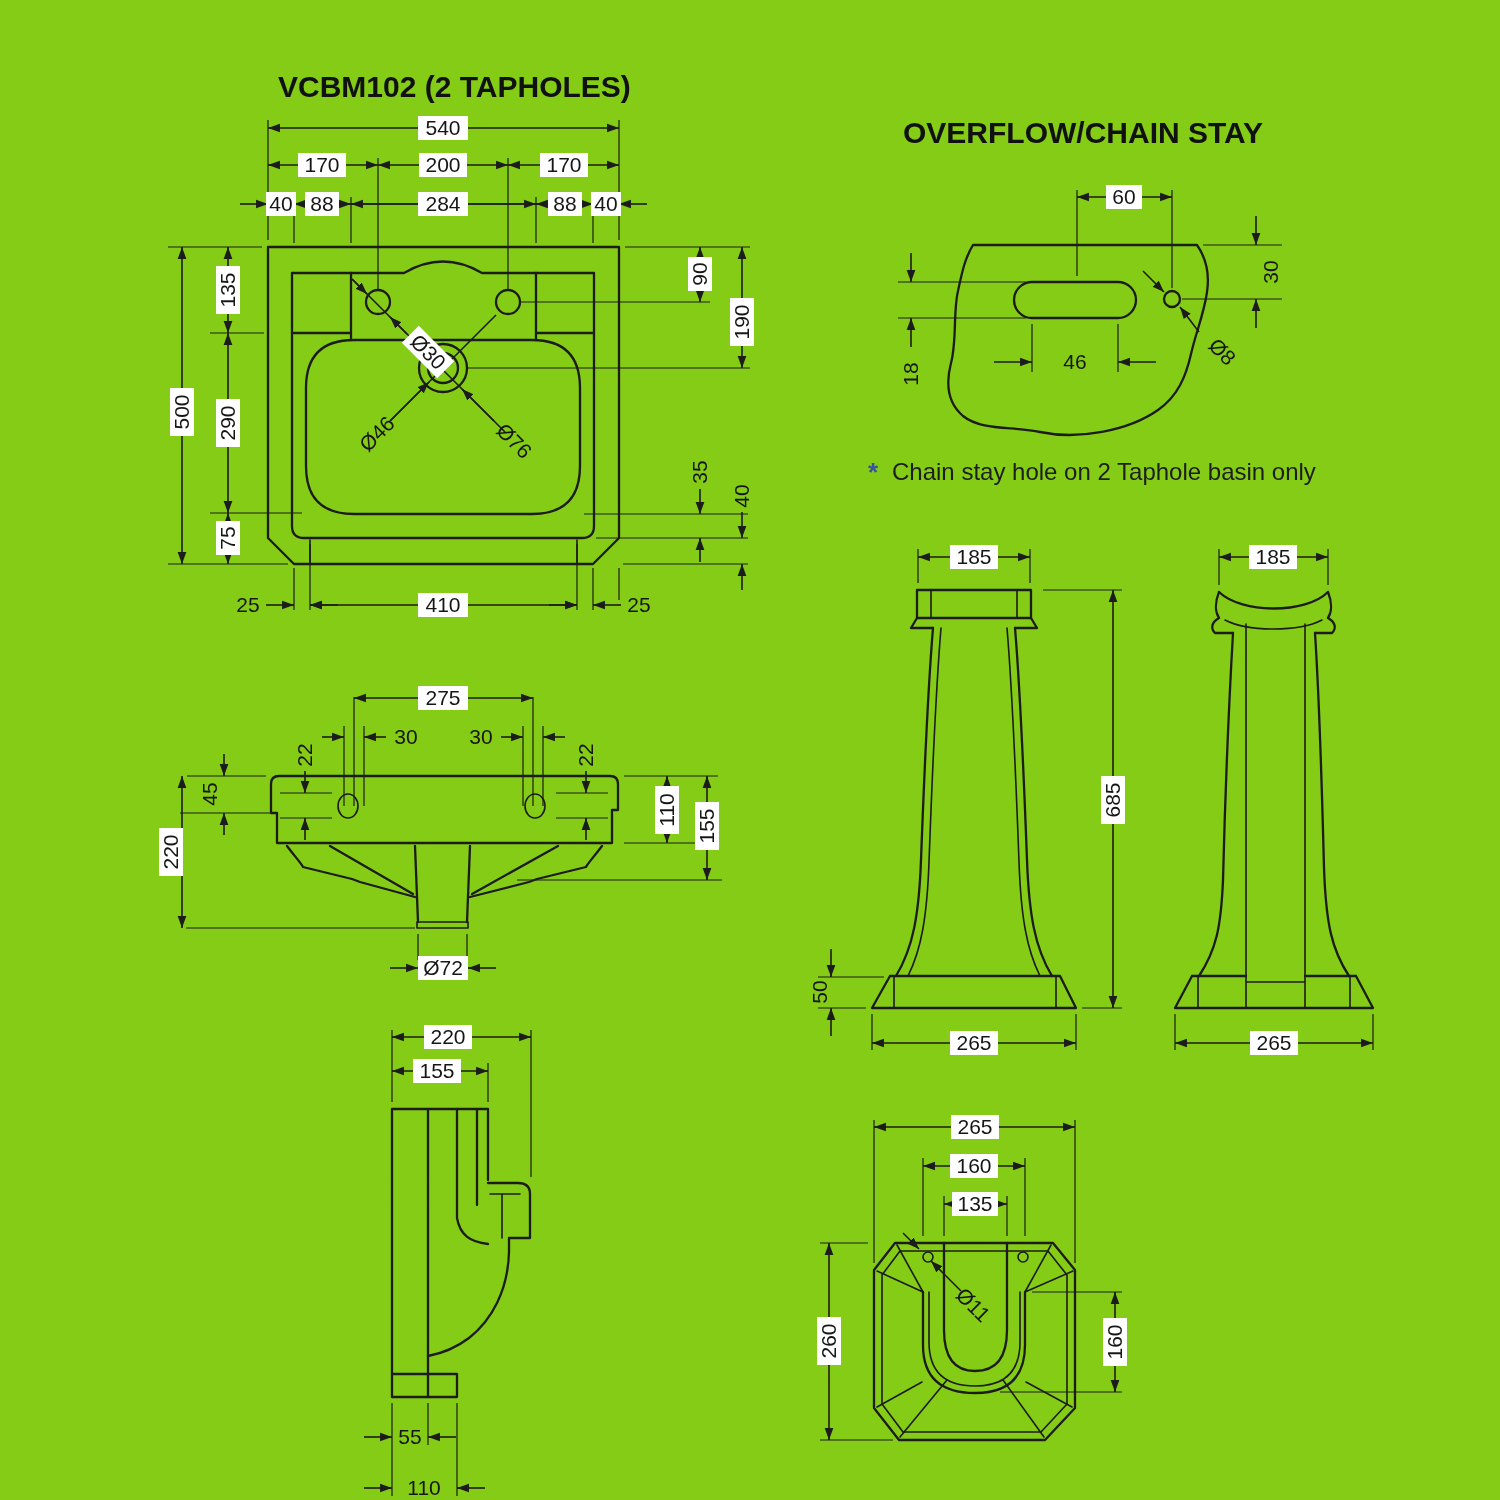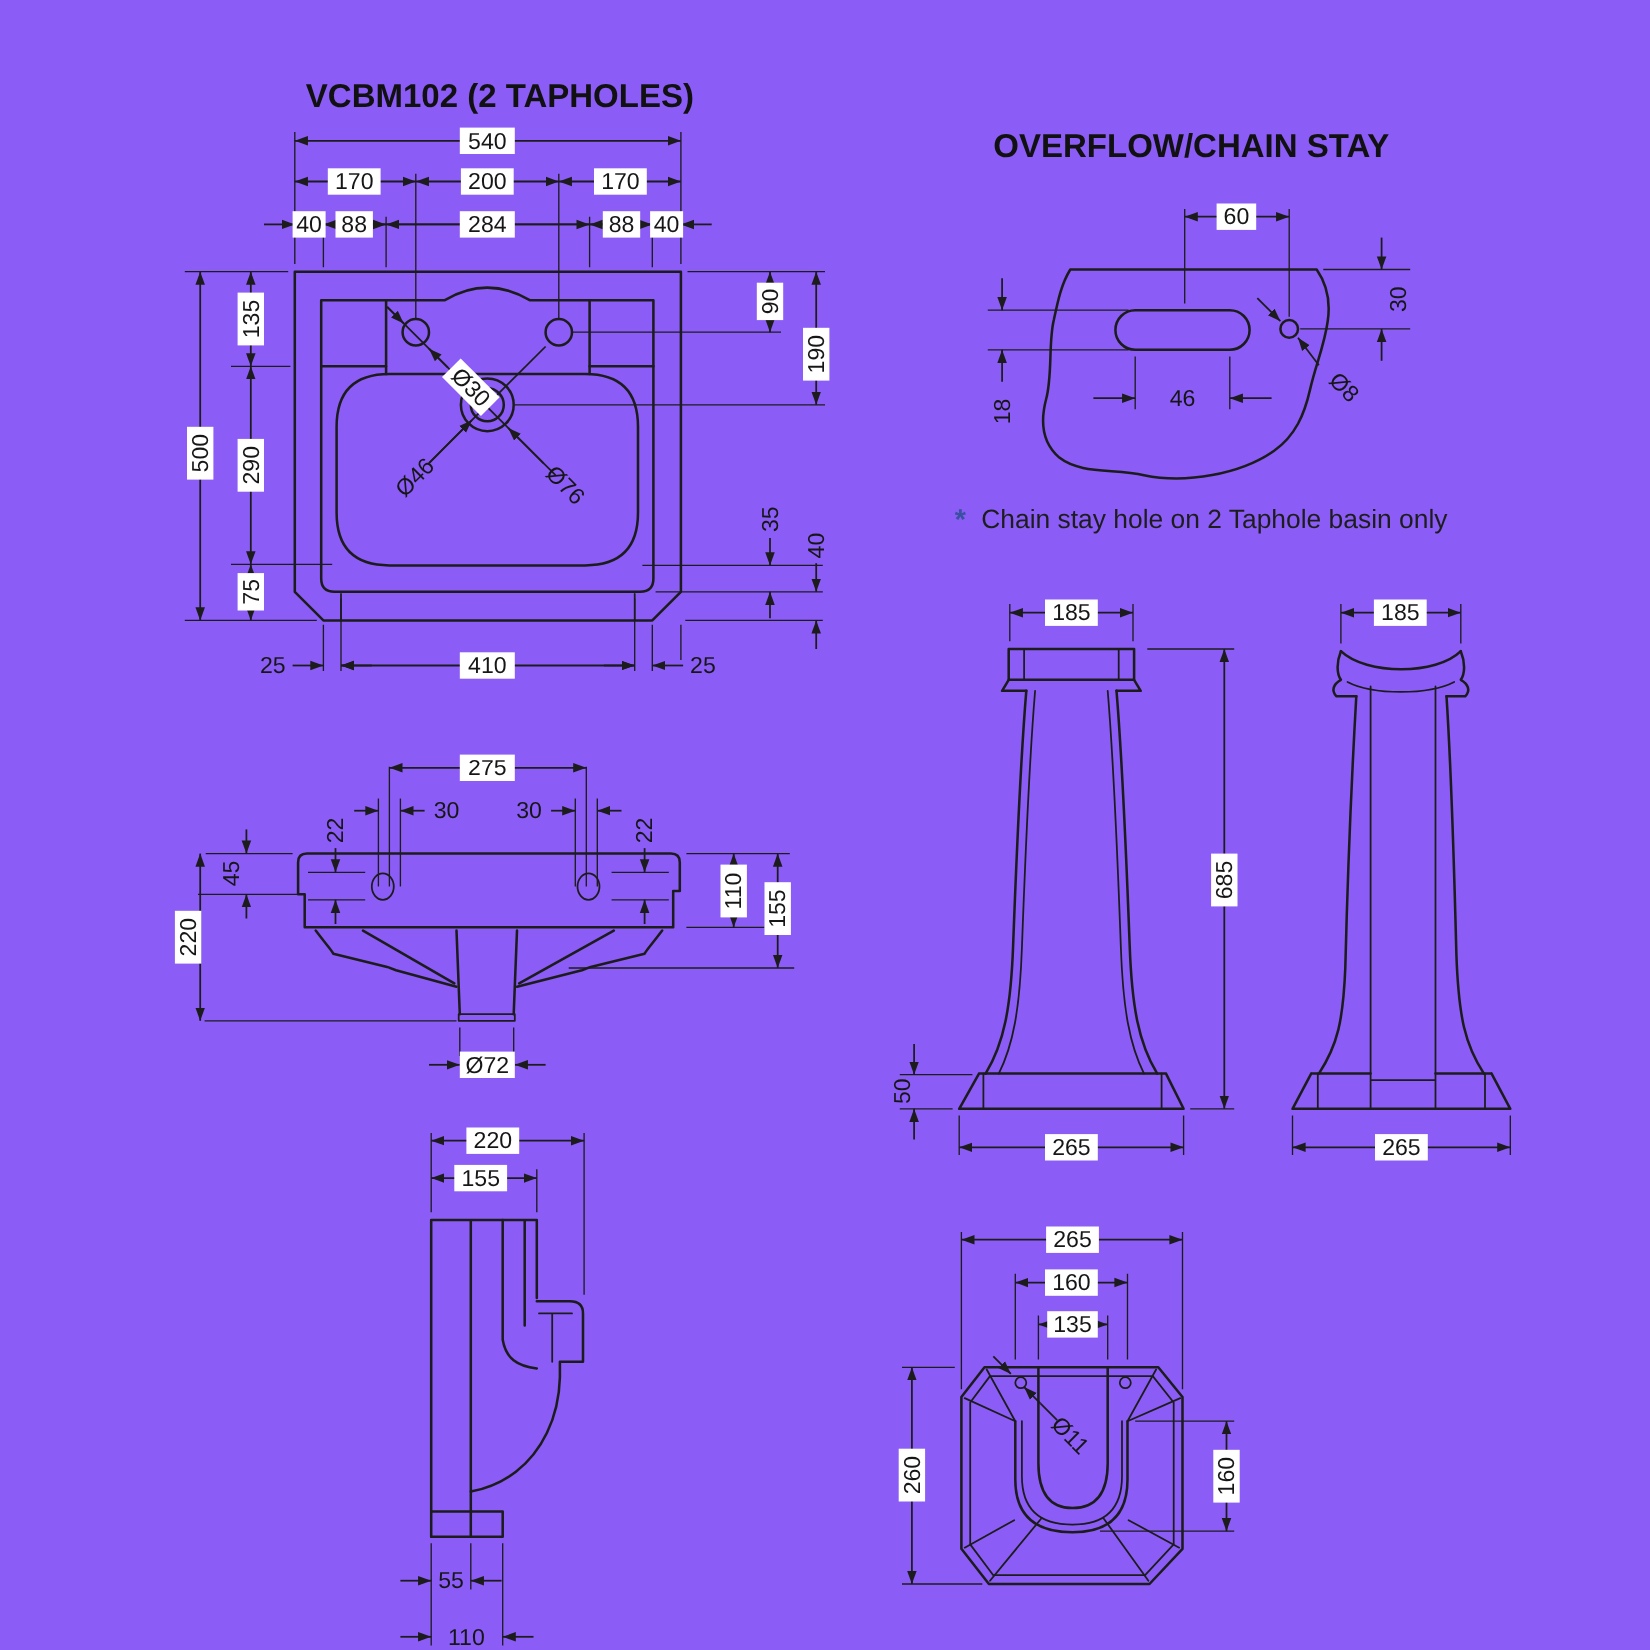--- a/index.html
+++ b/index.html
@@ -1,16 +1,16 @@
 <!DOCTYPE html>
 <html><head>
 <meta charset="utf-8">
 <style>
   html,body{margin:0;padding:0;background:#fff;}
-  .stage{width:1500px;height:1500px;background:#8b5cf6;position:relative;font-family:"Liberation Sans",sans-serif;}
+  .stage{width:1500px;height:1500px;background:#84cc16;position:relative;font-family:"Liberation Sans",sans-serif;}
   svg{display:block;}
   .o  {stroke:#1c1c1c;stroke-width:2.3;fill:none;stroke-linejoin:round;stroke-linecap:round;}
   .o2 {stroke:#1c1c1c;stroke-width:1.6;fill:none;stroke-linejoin:round;stroke-linecap:round;}
   .d  {stroke:#1c1c1c;stroke-width:1.6;fill:none;}
   .x  {stroke:#1c1c1c;stroke-width:1.2;fill:none;}
   .dm {marker-start:url(#ar);marker-end:url(#ar);}
   .de {marker-end:url(#ar);}
   .t  {font:21px "Liberation Sans",sans-serif;fill:#161616;text-anchor:middle;}
   .tt {font:bold 30px "Liberation Sans",sans-serif;fill:#111;}
   .tn {font:24px "Liberation Sans",sans-serif;fill:#1d1d1d;}

